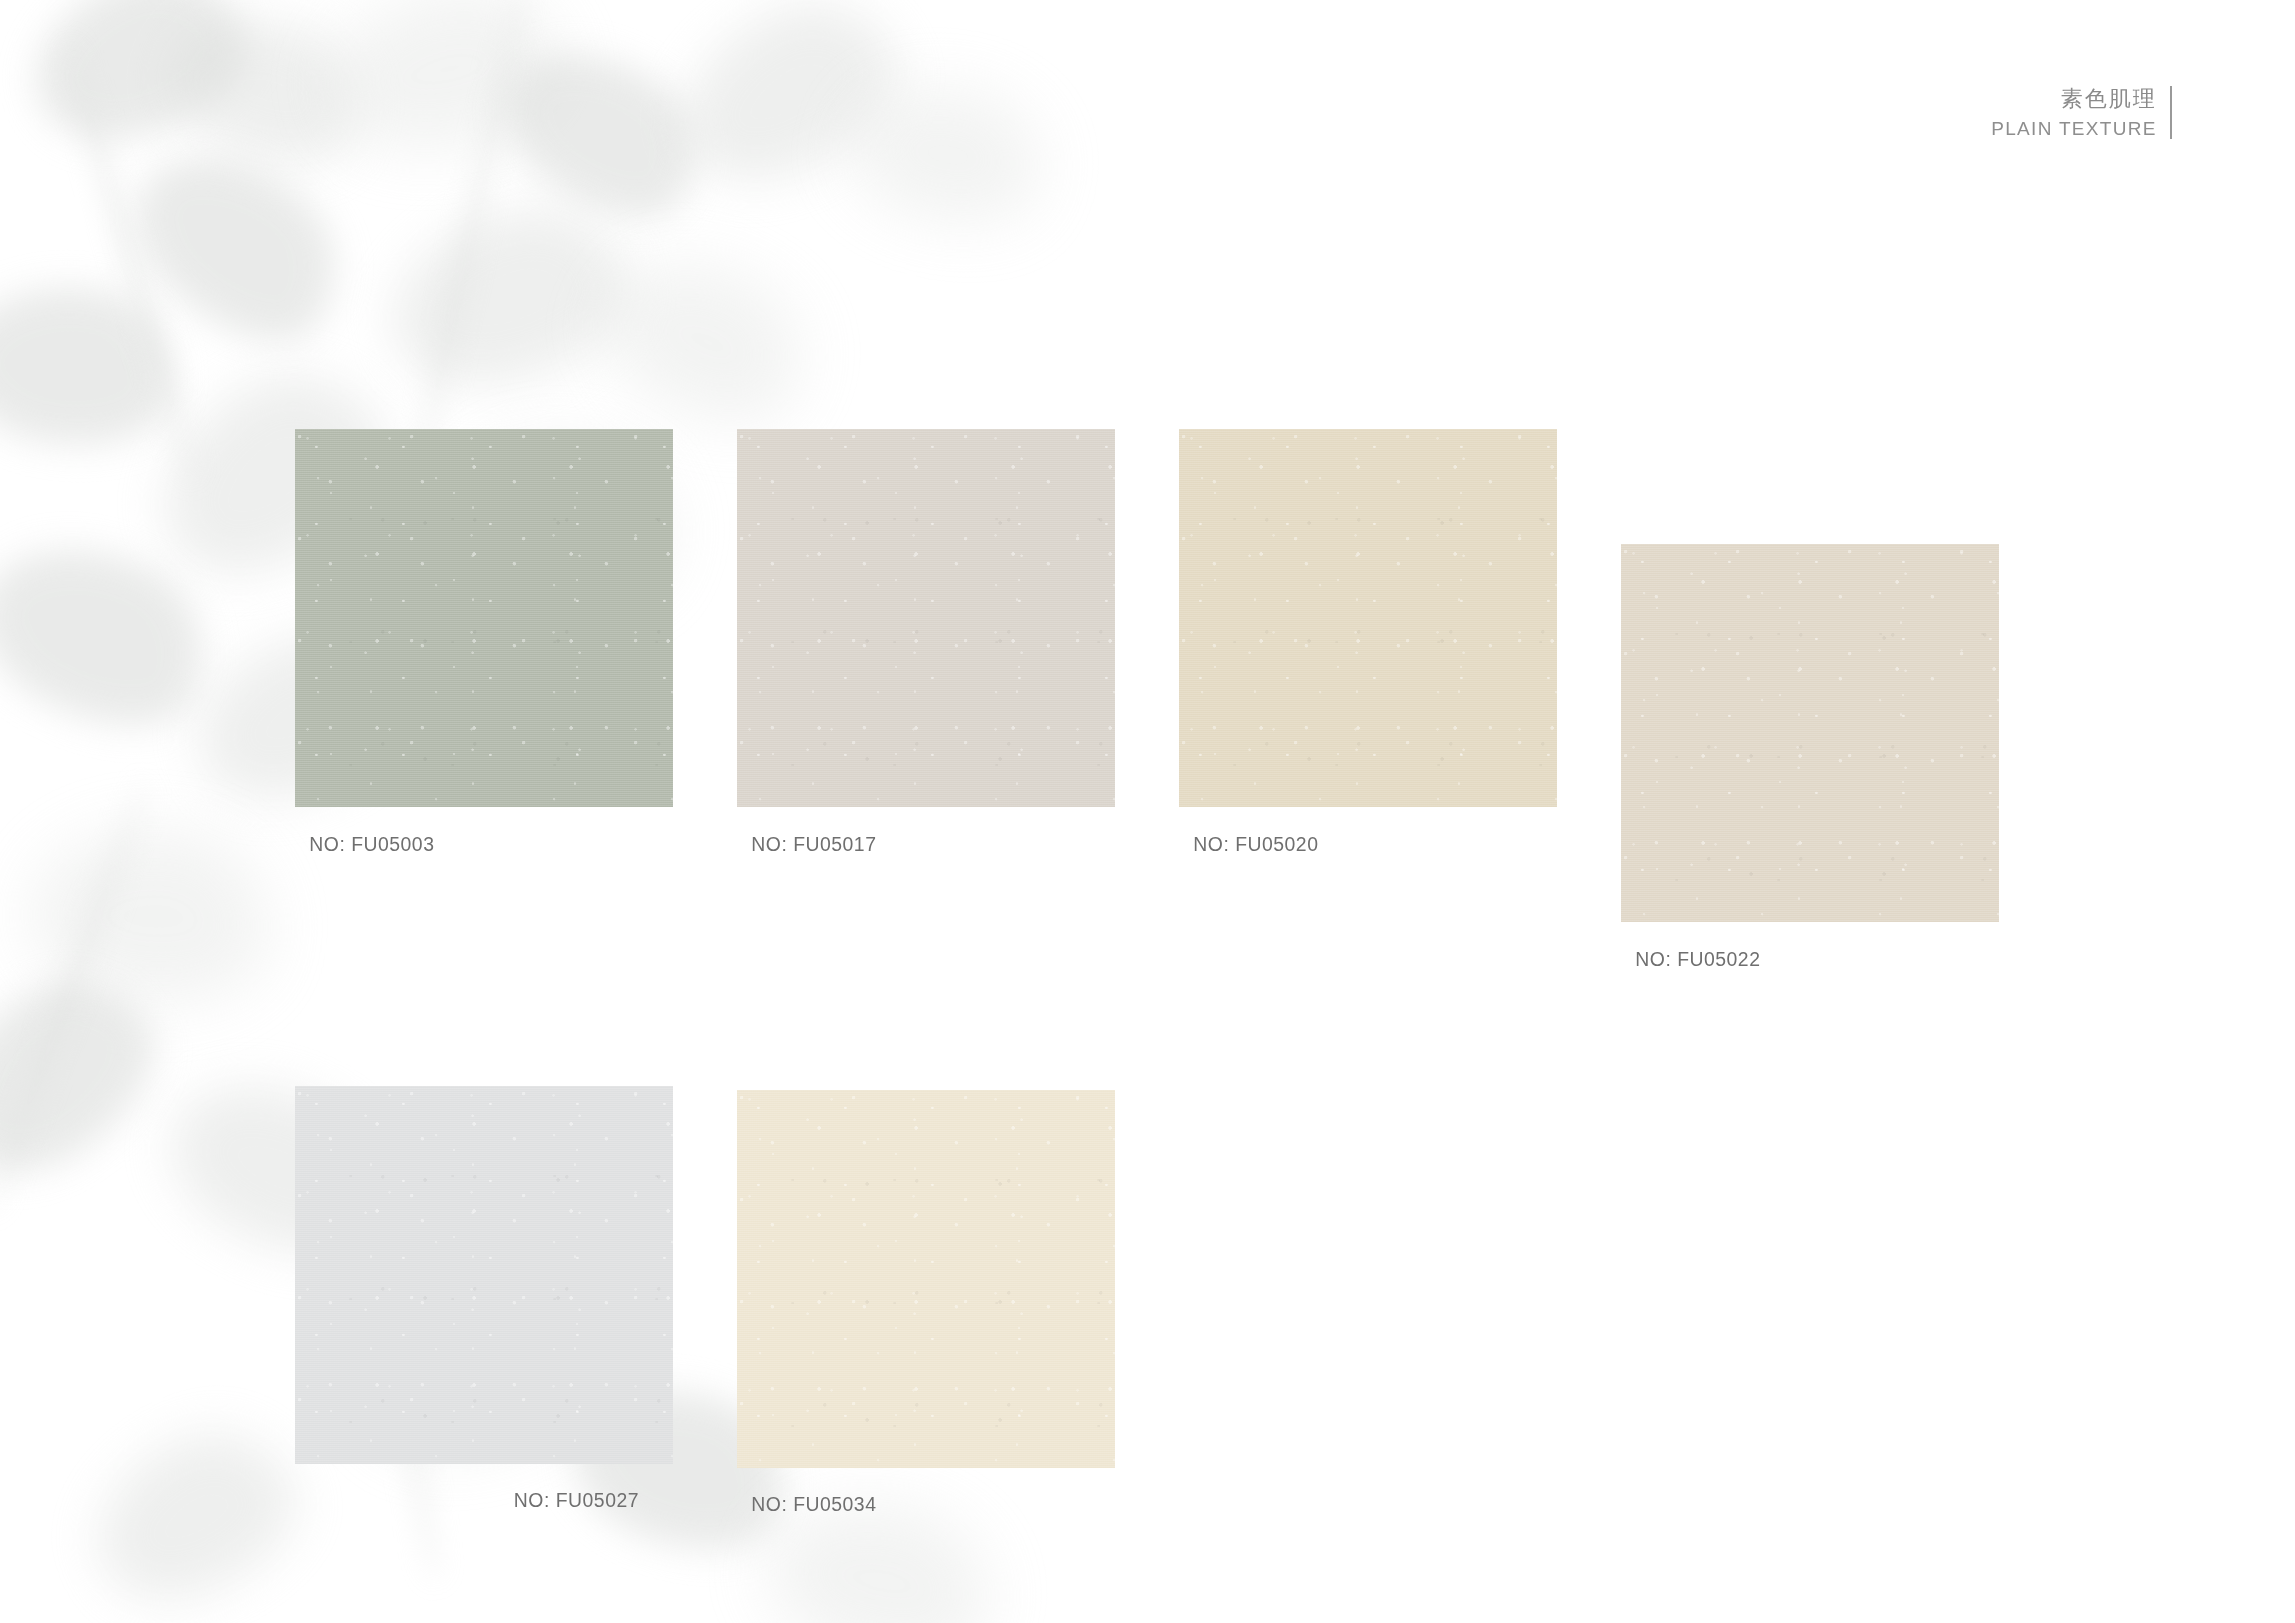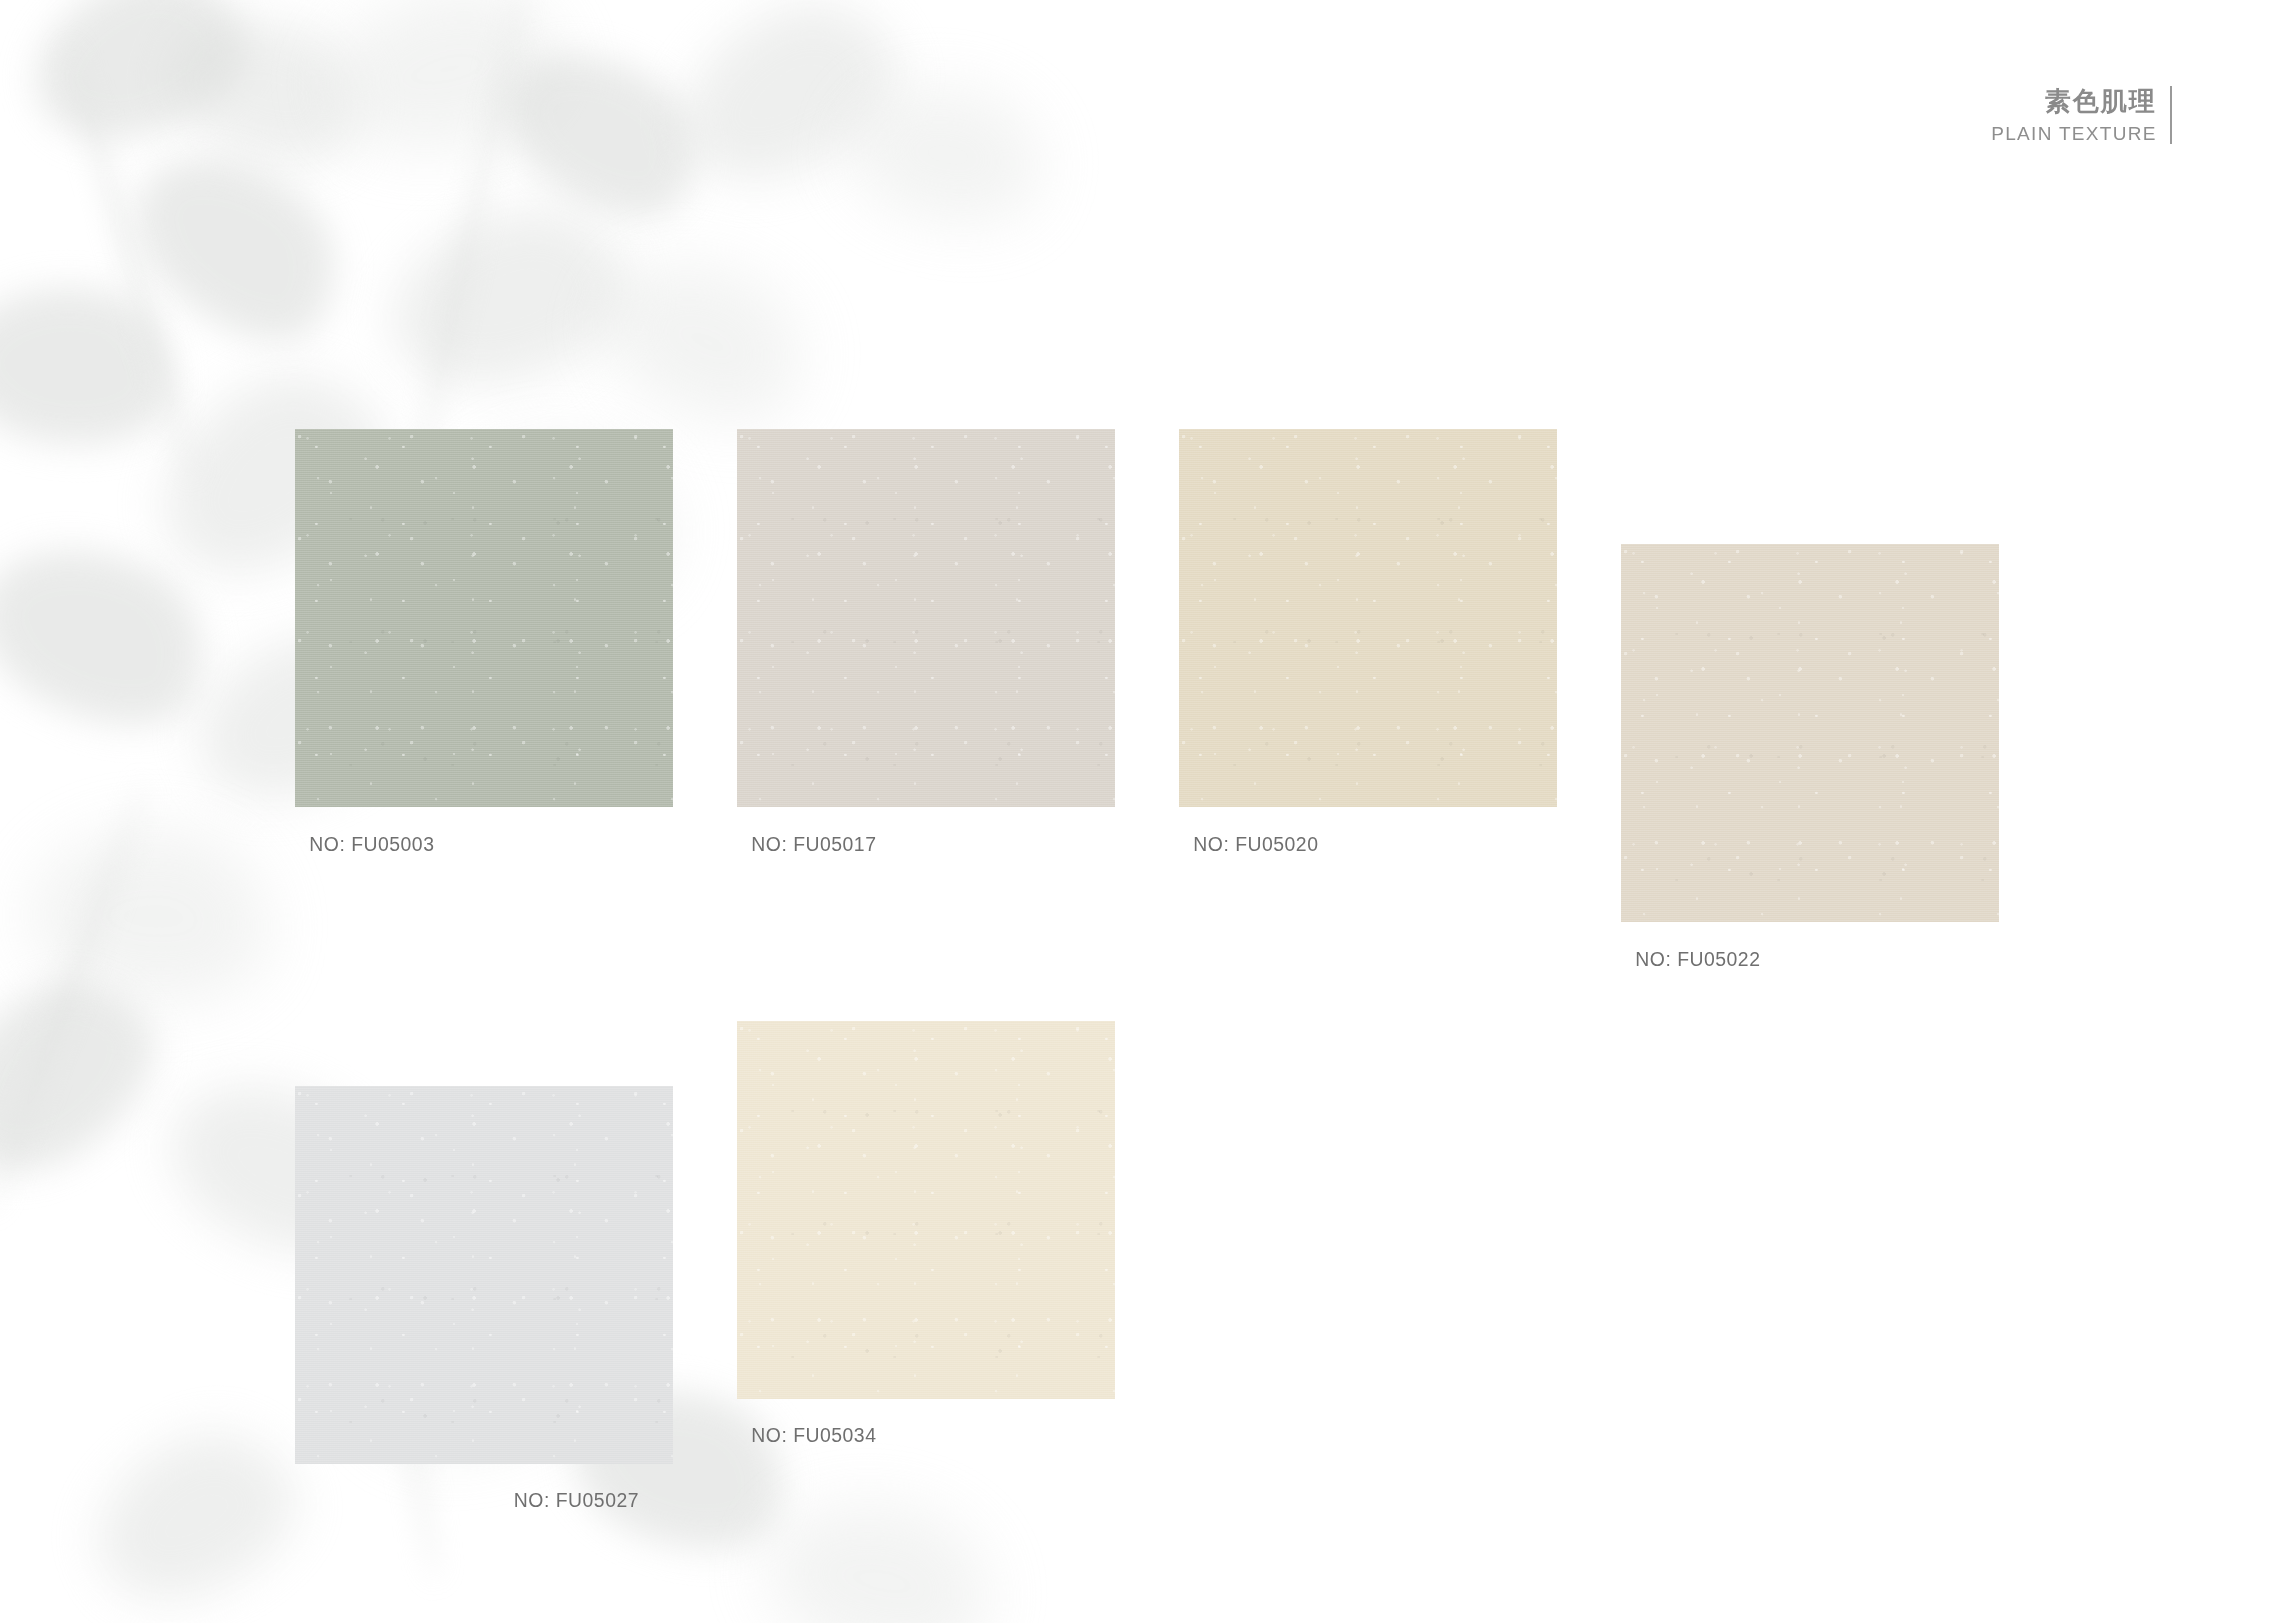--- a/index.html
+++ b/index.html
@@ -44,24 +44,24 @@
     display:flex;
     align-items:stretch;
     gap:13.3px;
   }
   #header-text{
     text-align:right;
     color:#8e8e8e;
     line-height:1.32;
   }
   #title-cn{
-    font-size:26px;
+    font-size:22px;
     letter-spacing:2px;
     color:#8a8a8a;
-    font-weight:700;
+    font-weight:400;
     white-space:nowrap;
   }
   #title-en{
     font-size:19px;
     letter-spacing:1.3px;
     color:#8e8e8e;
     font-weight:400;
     white-space:nowrap;
     margin-top:3.1px;
   }
@@ -204,19 +204,19 @@
     <div class="swatch" style="background-color: rgb(227, 219, 205);"></div>
     <div class="swatch-label">NO: FU05022</div>
   </div>
 
   <div class="cell row2-cell" style="margin-top:115px;text-align:right;">
     <div class="swatch" style="background-color: rgb(226, 227, 228);"></div>
     <div class="swatch-label">NO: FU05027</div>
   </div>
 
 
-  <div class="cell row2-cell" style="margin-top:50px;">
+  <div class="cell row2-cell" style="margin-top:119px;">
     <div class="swatch" style="background-color: rgb(240, 232, 214);"></div>
     <div class="swatch-label">NO: FU05034</div>
   </div>
 
 </div>
 
 
 </body></html>

